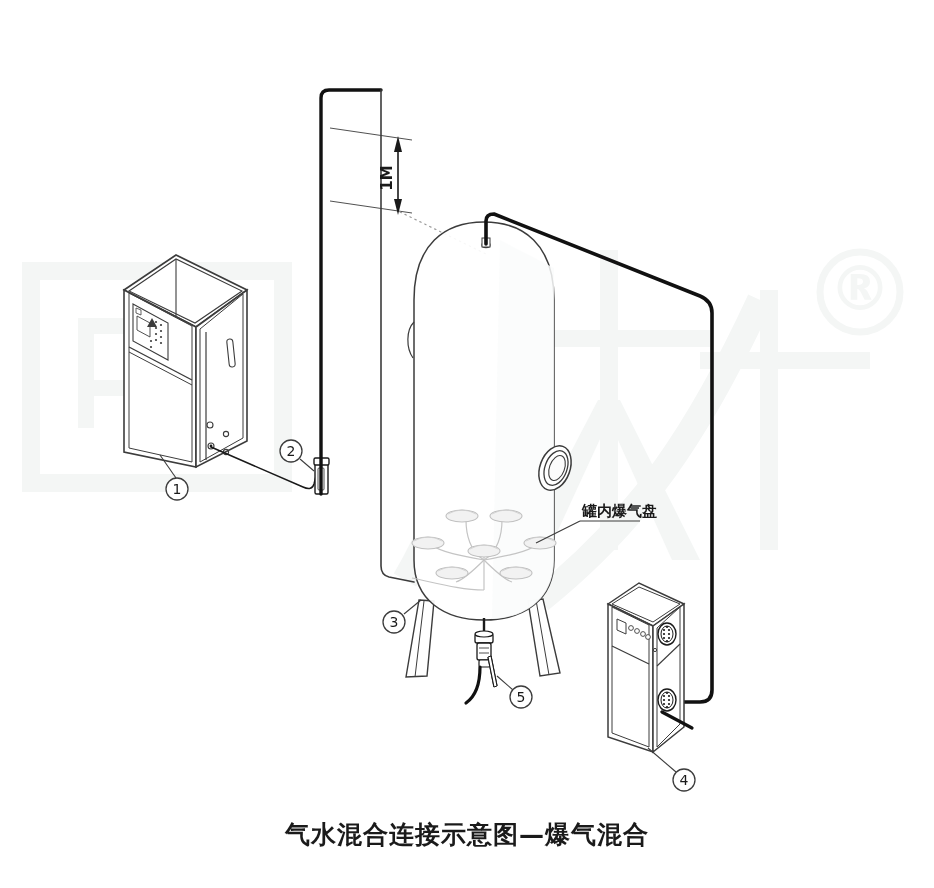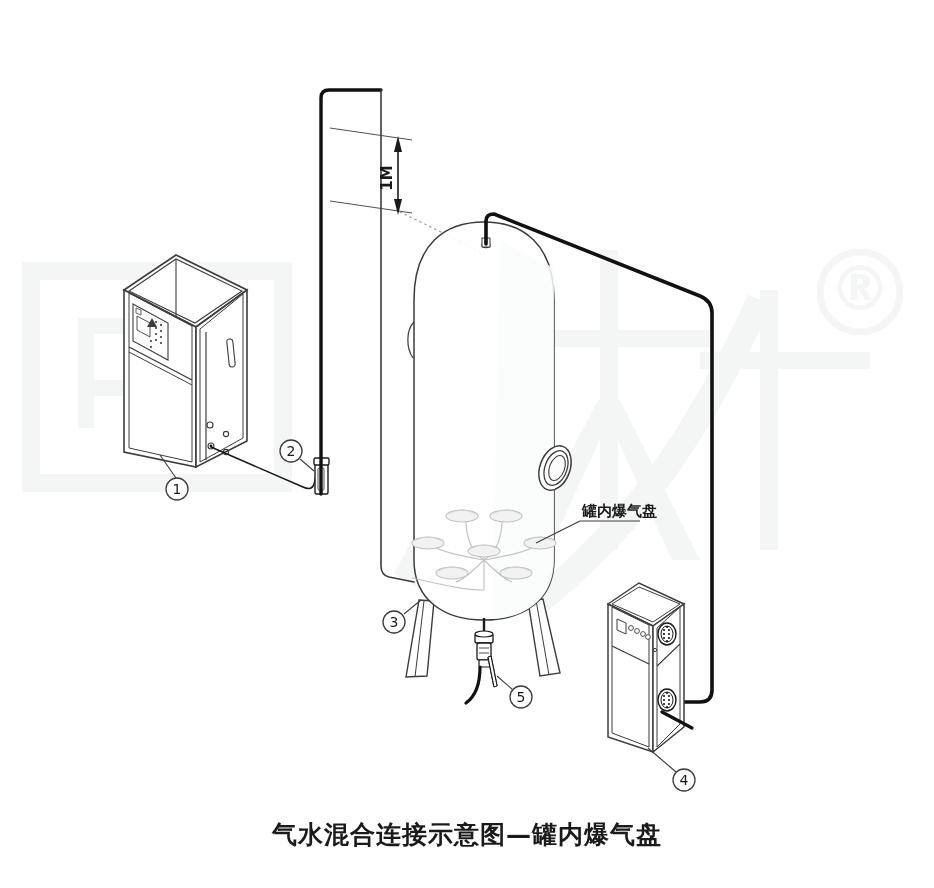--- a/index.html
+++ b/index.html
@@ -371,15 +371,15 @@
     </g>
 
     <g>
       <line x1="648" y1="748" x2="676" y2="772" stroke="#3c3c3c" stroke-width="1.1"></line>
       <circle cx="684" cy="780" r="11" fill="#ffffff" stroke="#3c3c3c" stroke-width="1.3"></circle>
       <text x="684" y="785" text-anchor="middle" font-family="'DejaVu Sans','Liberation Sans',sans-serif" font-size="14" fill="#1a1a1a">4</text>
     </g>
 
   </svg>
 
-  <div class="caption">气水混合连接示意图—罐内爆气盘</div>
+  <div class="caption">气水混合连接示意图—爆气混合</div>
 
 </div>
 
 </body></html>

